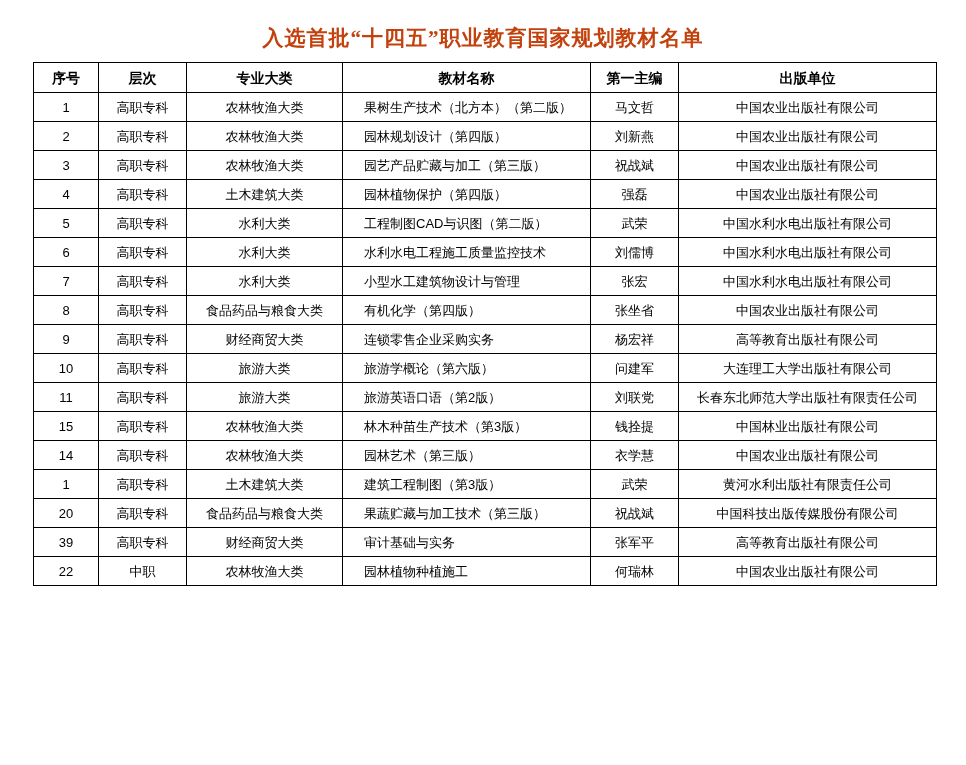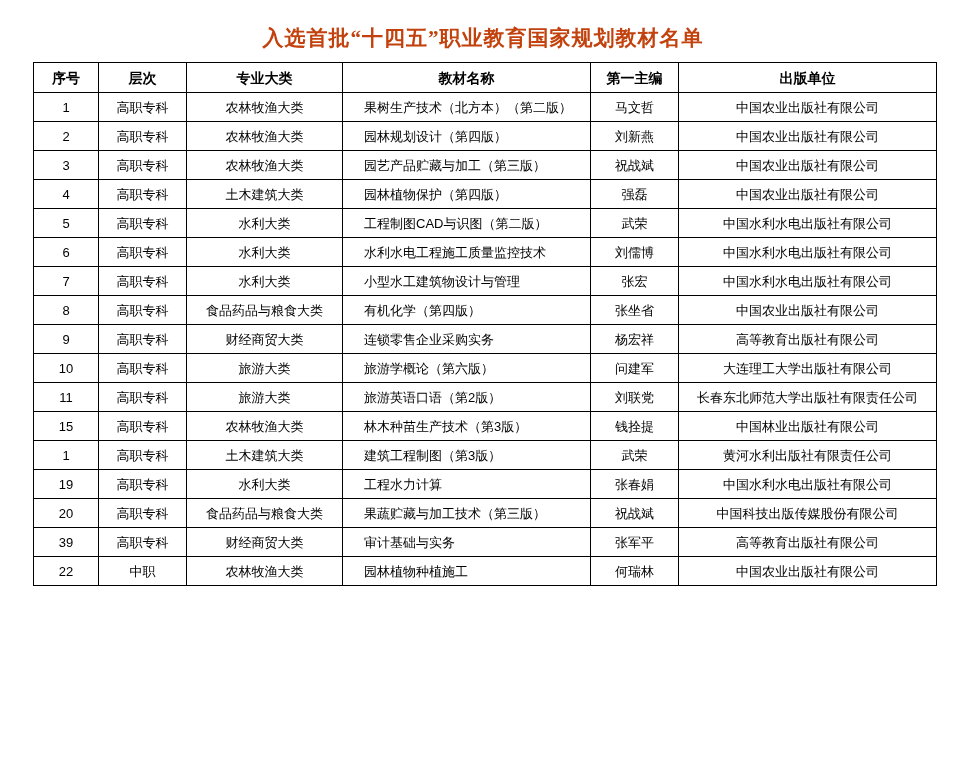--- a/index.html
+++ b/index.html
@@ -181,36 +181,36 @@
     </tr>
         <tr>
       <td class="c-no">15</td>
       <td class="c-level">高职专科</td>
       <td class="c-category">农林牧渔大类</td>
       <td class="c-name">林木种苗生产技术（第3版）</td>
       <td class="c-editor">钱拴提</td>
       <td class="c-publisher">中国林业出版社有限公司</td>
     </tr>
         <tr>
+      <td class="c-no">14</td>
+      <td class="c-level">高职专科</td>
+      <td class="c-category">农林牧渔大类</td>
+      <td class="c-name">园林艺术（第三版）</td>
+      <td class="c-editor">衣学慧</td>
+      <td class="c-publisher">中国农业出版社有限公司</td>
+    </tr>
+        <tr>
       <td class="c-no">1</td>
       <td class="c-level">高职专科</td>
       <td class="c-category">土木建筑大类</td>
       <td class="c-name">建筑工程制图（第3版）</td>
       <td class="c-editor">武荣</td>
       <td class="c-publisher">黄河水利出版社有限责任公司</td>
     </tr>
         <tr>
-      <td class="c-no">19</td>
-      <td class="c-level">高职专科</td>
-      <td class="c-category">水利大类</td>
-      <td class="c-name">工程水力计算</td>
-      <td class="c-editor">张春娟</td>
-      <td class="c-publisher">中国水利水电出版社有限公司</td>
-    </tr>
-        <tr>
       <td class="c-no">20</td>
       <td class="c-level">高职专科</td>
       <td class="c-category">食品药品与粮食大类</td>
       <td class="c-name">果蔬贮藏与加工技术（第三版）</td>
       <td class="c-editor">祝战斌</td>
       <td class="c-publisher">中国科技出版传媒股份有限公司</td>
     </tr>
         <tr>
       <td class="c-no">39</td>
       <td class="c-level">高职专科</td>

